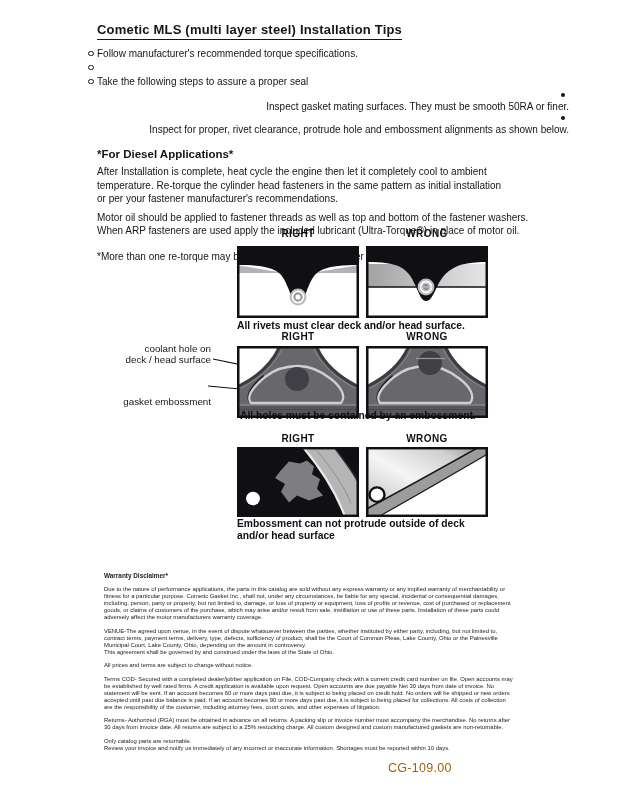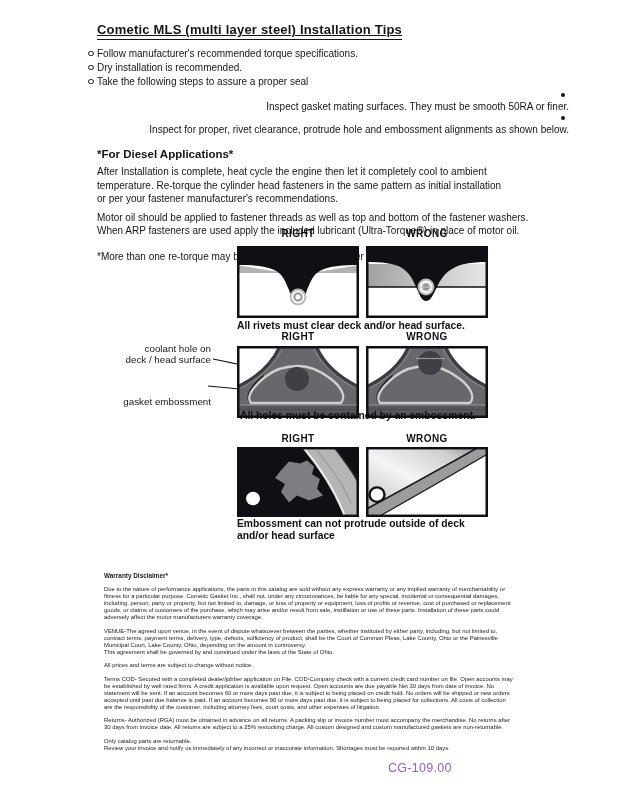--- a/index.html
+++ b/index.html
@@ -6,21 +6,20 @@
   .page{
     position:relative;width:618px;height:800px;background:#ffffff;
     font-family:"Liberation Sans","DejaVu Sans",sans-serif;color:#151518;
     overflow:hidden;margin:0 auto;
   }
   .content{position:absolute;left:97px;top:20px;width:472px;}
   .doc-title{
     font-size:13px;font-weight:bold;display:inline-block;
     border-bottom:1.6px solid #151518;padding-bottom:2px;margin:0 0 7px 0;
     letter-spacing:0.2px;
-    text-decoration:underline;
   }
   .tips{margin:0 0 0 -9px;padding:0;list-style:none;font-size:10px;}
   .tips .row{display:flex;align-items:flex-end;line-height:14px;}
   .tips .row.sub{line-height:11.5px;padding-left:18px;flex-direction:column;}
   .marker-o{width:9px;flex:0 0 9px;position:relative;top:-1px;}
   .marker-o::after{content:"";display:inline-block;width:3.5px;height:3.5px;border:1px solid #151518;border-radius:50%;}
   .marker-f{width:8px;flex:0 0 8px;position:relative;top:-1px;}
   .marker-f::after{content:"";display:inline-block;width:3.8px;height:3.8px;background:#151518;border-radius:50%;}
   .diesel-head{font-size:11.5px;font-weight:bold;margin:13px 0 5px 0;}
   .para{font-size:10px;line-height:13.5px;margin:0 0 8px 0;white-space:pre-line;}
@@ -38,38 +37,37 @@
   }
   .callout{
     position:absolute;right:407px;text-align:right;font-size:9.8px;line-height:10.8px;
     white-space:pre-line;width:130px;color:#151518;
   }
   .leader{position:absolute;pointer-events:none;}
 
   .warranty{position:absolute;left:104px;top:572px;width:448px;color:#222;}
   .warranty h3{font-size:6.4px;margin:0 0 7px 0;font-weight:bold;}
   .warranty p{font-size:5.9px;line-height:7px;margin:0 0 6.5px 0;white-space:pre-line;}
-  .footer-code{position:absolute;left:388px;top:761px;font-size:12.5px;color:#8b5cf6;letter-spacing:0.3px;}
+  .footer-code{position:absolute;left:388px;top:761px;font-size:12.5px;color:#a16207;letter-spacing:0.3px;}
 </style>
 </head>
 <body>
 
 <div class="page">
 
   <div class="content">
     <h1 class="doc-title">Cometic MLS (multi layer steel) Installation Tips</h1>
 
     <div class="tips">
       <div class="row">
         <span class="marker-o"></span>
         <span>Follow manufacturer's recommended torque specifications.</span>
       </div>
       <div class="row">
         <span class="marker-o"></span>
-        <span>Dry installation is recommended.</span>
       </div>
       <div class="row">
         <span class="marker-o"></span>
         <span>Take the following steps to assure a proper seal</span>
       </div>
       <div class="row sub">
         <span class="marker-f"></span>
         <span>Inspect gasket mating surfaces.  They must be smooth 50RA or finer.</span>
       </div>
       <div class="row sub">

